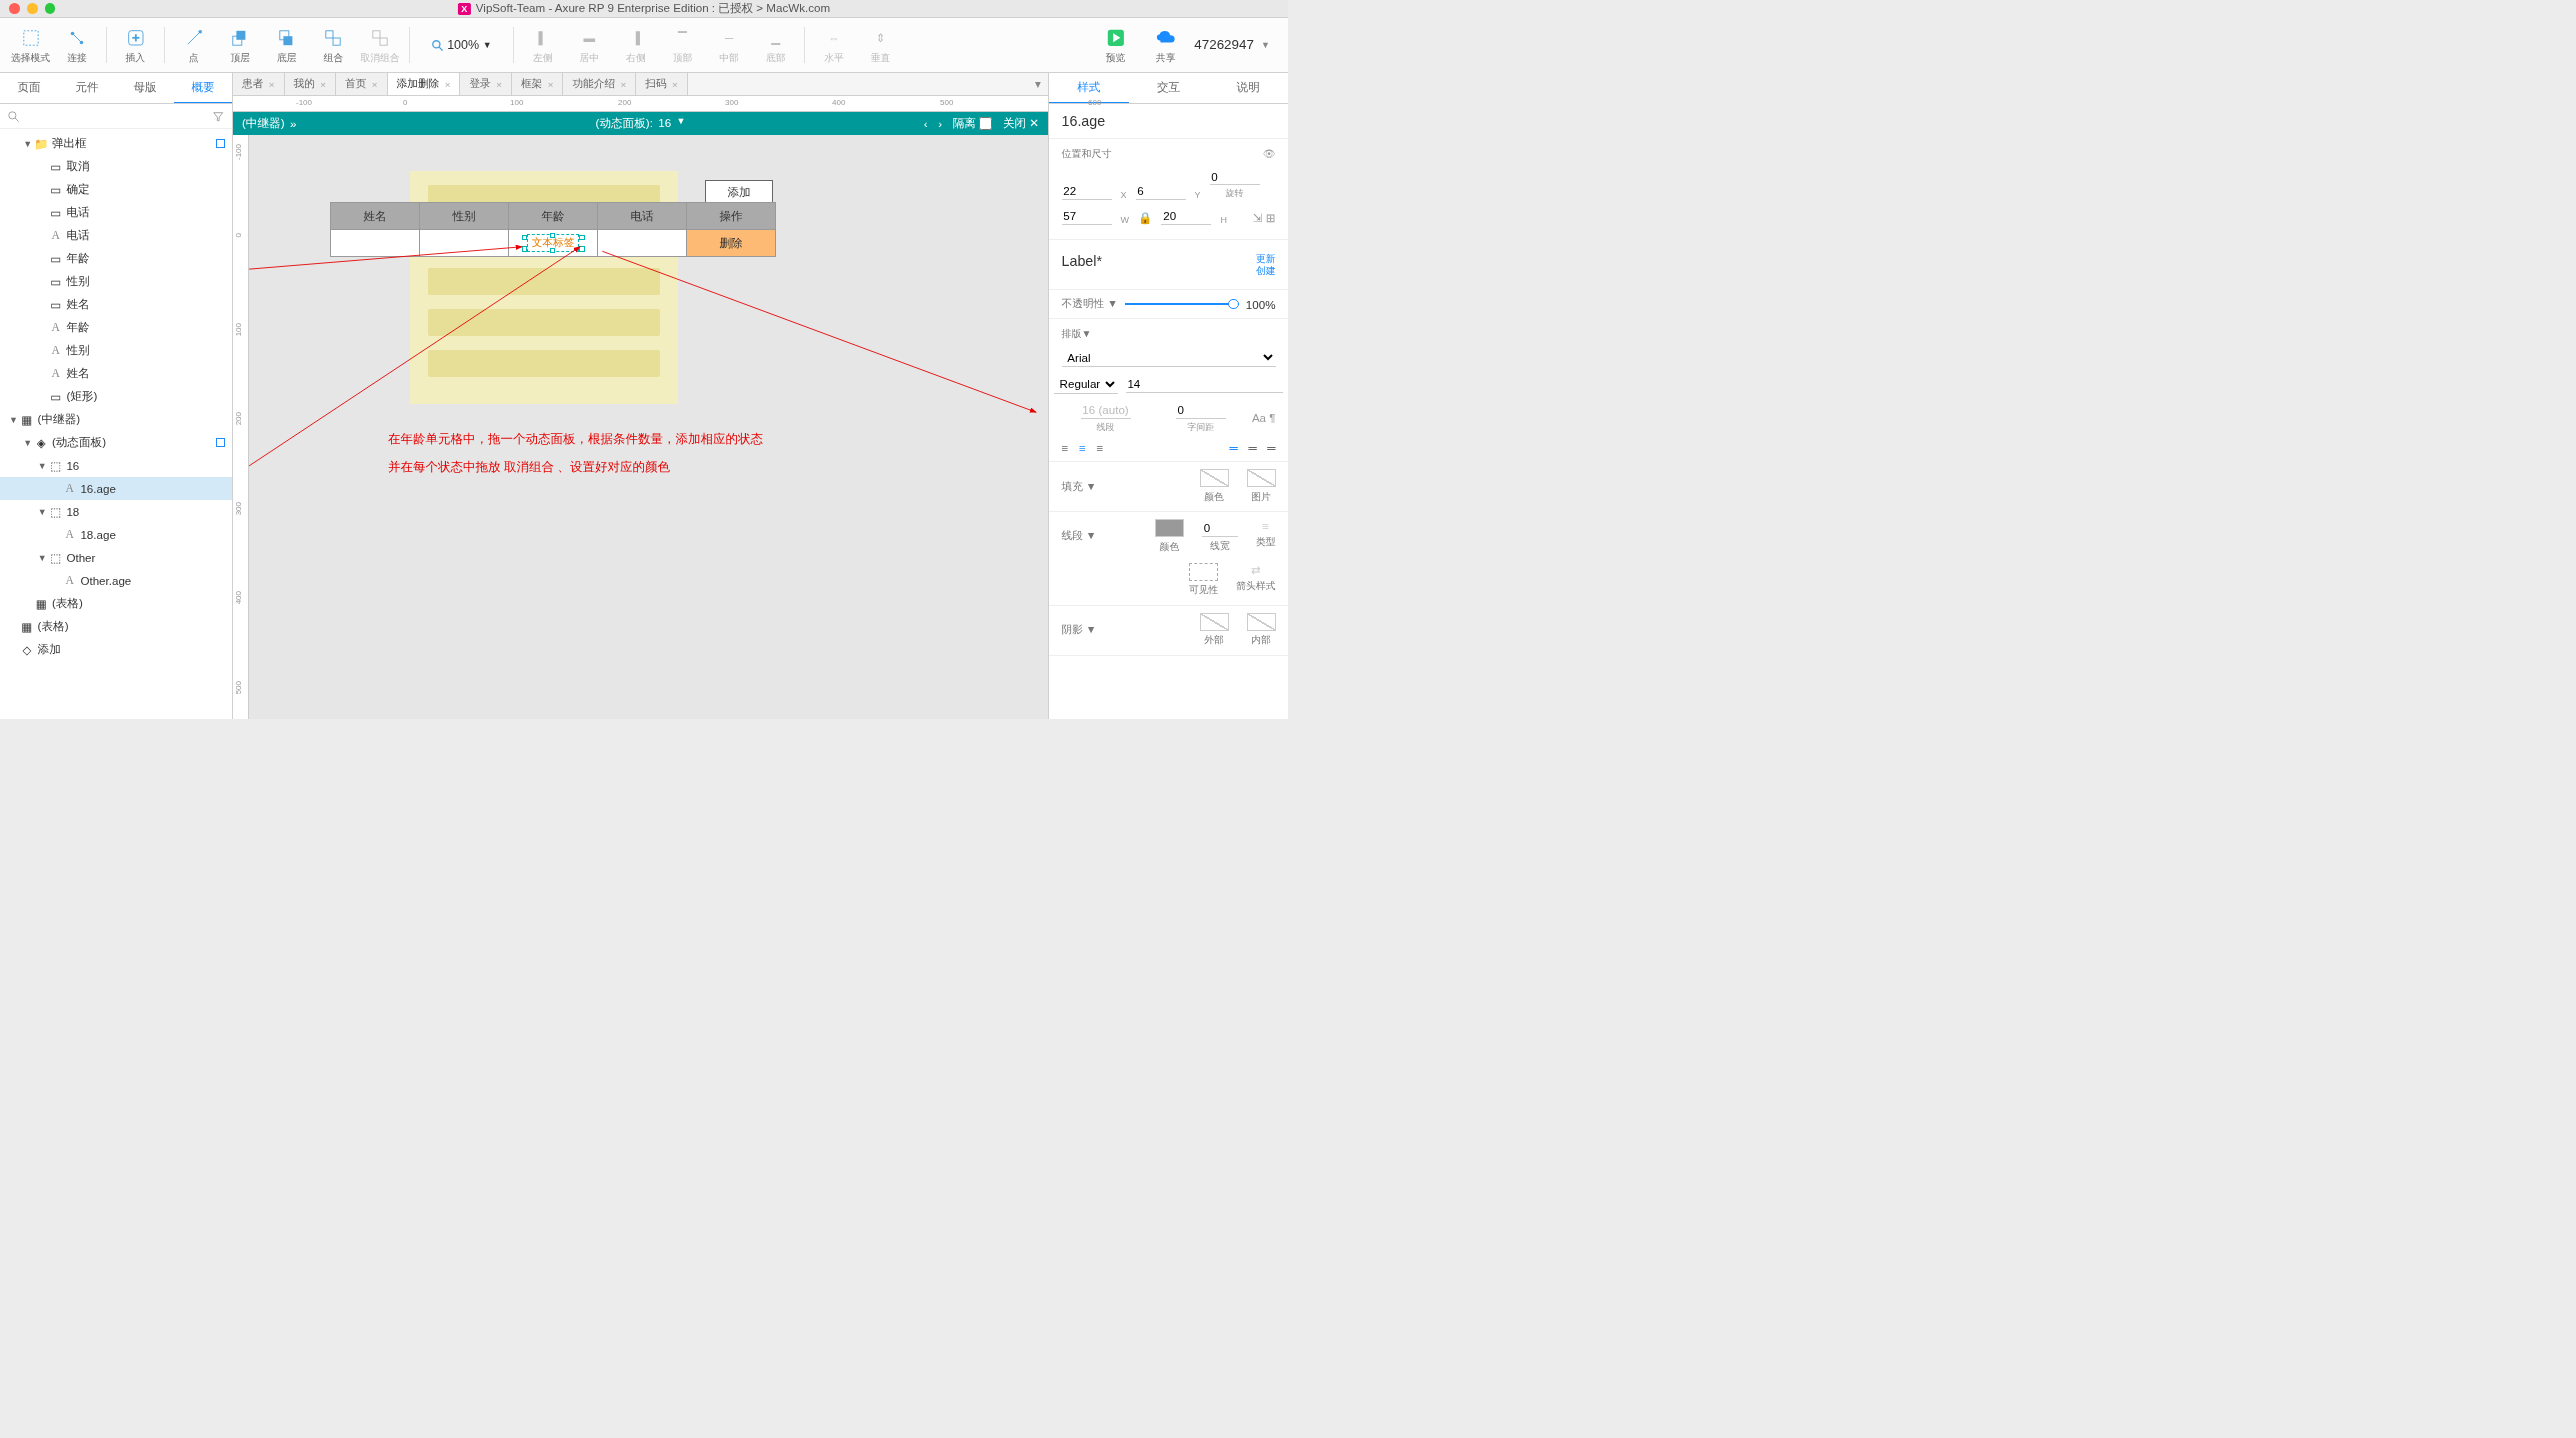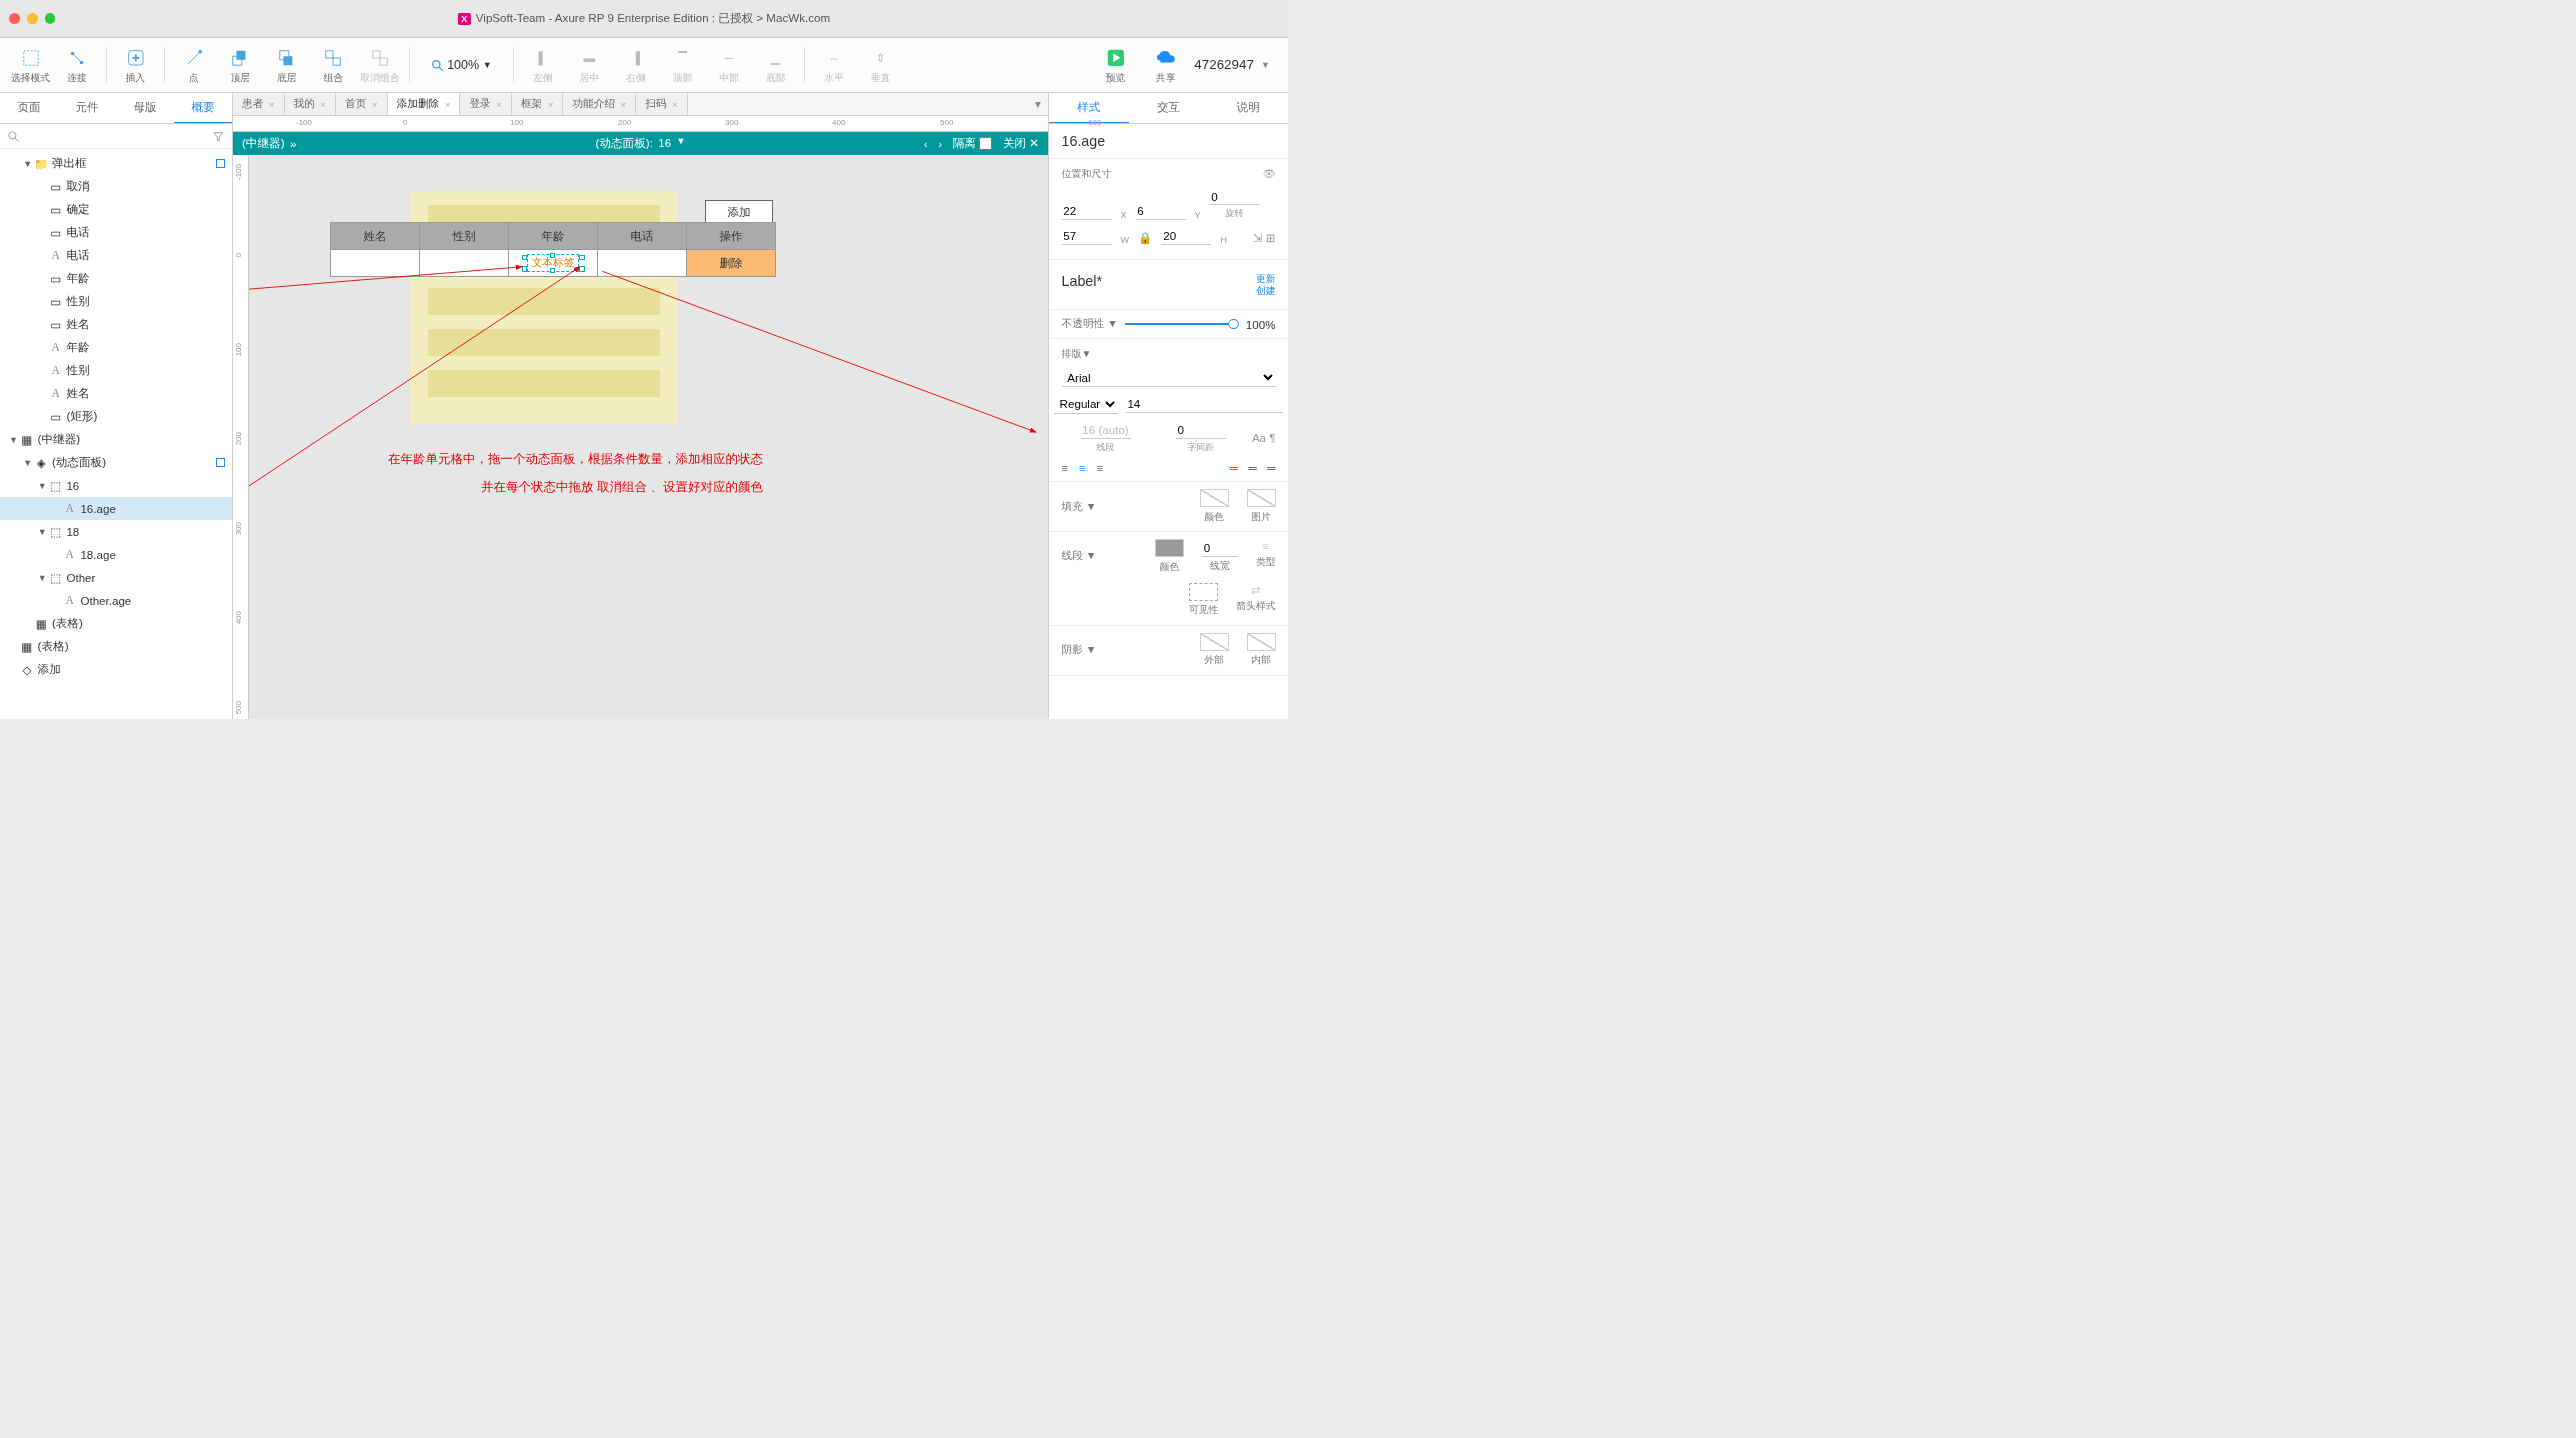--- a/index.html
+++ b/index.html
@@ -1,18 +1,18 @@
 <!DOCTYPE html>
 <html style="font-size:14.3px"><head>
 <meta charset="utf-8">
 <style>
 * { margin: 0; padding: 0; box-sizing: border-box; font-family: -apple-system, "PingFang SC", sans-serif; }
 body { background: #ececec; font-size: 11.6px; color: #333; overflow: hidden; }
 .app { display: flex; flex-direction: column; height: 719px; width: 1288px; background: #fff; }
-.titlebar { height: 38px; display: flex; align-items: center; position: relative; background: #e8e8e8; border-bottom: 0.9px solid #d0d0d0; }
+.titlebar { height: 18px; display: flex; align-items: center; position: relative; background: #e8e8e8; border-bottom: 0.9px solid #d0d0d0; }
 .tl { display: flex; gap: 7.2px; padding-left: 9px; }
 .dot { width: 10.7px; height: 10.7px; border-radius: 50%; }
 .dot.r { background: #ff5f57; } .dot.y { background: #ffbd2e; } .dot.g { background: #28c940; }
 .titlebar .title { position: absolute; left: 50%; transform: translateX(-50%); font-size: 11.6px; color: #555; }
 .xicon { width: 12.5px; height: 12.5px; background: #e6007e; color: #fff; font-size: 9px; font-weight: bold; display: inline-flex; align-items: center; justify-content: center; margin-right: 5.4px; border-radius: 1.8px; }
 
 .toolbar { height: 55px; display: flex; align-items: center; border-bottom: 0.9px solid #d0d0d0; background: #fcfcfc; padding: 0 9px; }
 .tgroup { display: flex; gap: 3.6px; align-items: flex-start; }
 .tbtn { display: flex; flex-direction: column; align-items: center; justify-content: center; width: 43px; cursor: pointer; }
 .tbtn .ic { height: 25px; display: flex; align-items: center; justify-content: center; color: #4aa3df; }
@@ -61,21 +61,21 @@
 .tblwrap { position: absolute; left: 81px; top: 67px; }
 .addbtn { position: absolute; left: 456px; top: 45px; width: 68px; height: 25px; border: 0.9px solid #666; background: #fff; display: flex; align-items: center; justify-content: center; font-size: 11.6px; }
 table.mock { border-collapse: collapse; }
 table.mock th, table.mock td { border: 0.9px solid #999; width: 89px; height: 27px; text-align: center; font-size: 11.6px; }
 table.mock th { background: #aaa; color: #333; font-weight: normal; }
 table.mock td { background: #fff; }
 table.mock td.act { background: #fdba74; }
 .selcell { position: relative; }
 .selcell .lbl { color: #e67e00; font-size: 10.7px; border: 0.9px dashed #00b5b5; padding: 0.9px 3.6px; position: relative; display: inline-block; }
 .handle { position: absolute; width: 5.4px; height: 5.4px; background: #fff; border: 0.9px solid #00b5b5; }
-.annot { position: absolute; color: #e60000; font-size: 12.5px; line-height: 2.2; text-align: right; }
+.annot { position: absolute; color: #e60000; font-size: 12.5px; line-height: 2.2; }
 svg.lines { position: absolute; inset: 0; pointer-events: none; }
 
 .right { width: 240px; border-left: 0.9px solid #d0d0d0; background: #fff; display: flex; flex-direction: column; font-size: 11.6px; overflow-y: auto; }
 .rtabs { display: flex; border-bottom: 0.9px solid #d0d0d0; }
 .rtab { flex: 1; text-align: center; padding: 7.2px 0; color: #666; cursor: pointer; }
 .rtab.active { color: #1a8cff; border-bottom: 1.8px solid #1a8cff; }
 .rname { padding: 9px 12.5px; font-size: 14.3px; border-bottom: 0.9px solid #eee; }
 .rsec { padding: 7.2px 12.5px; border-bottom: 0.9px solid #eee; }
 .rsec .hd { font-size: 10px; color: #777; margin-bottom: 7.2px; display: flex; align-items: center; }
 .rsec .hd .eye { margin-left: auto; color: #999; }

